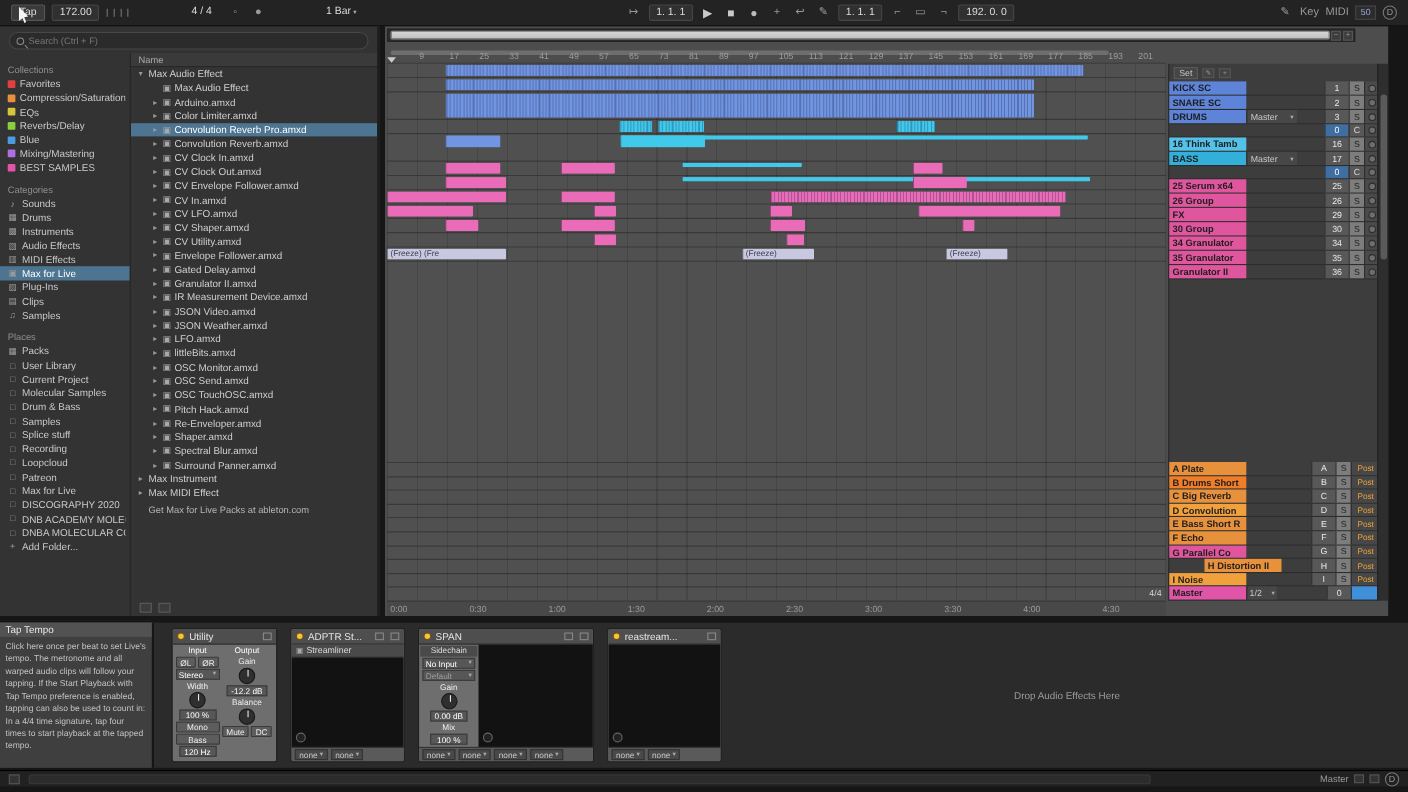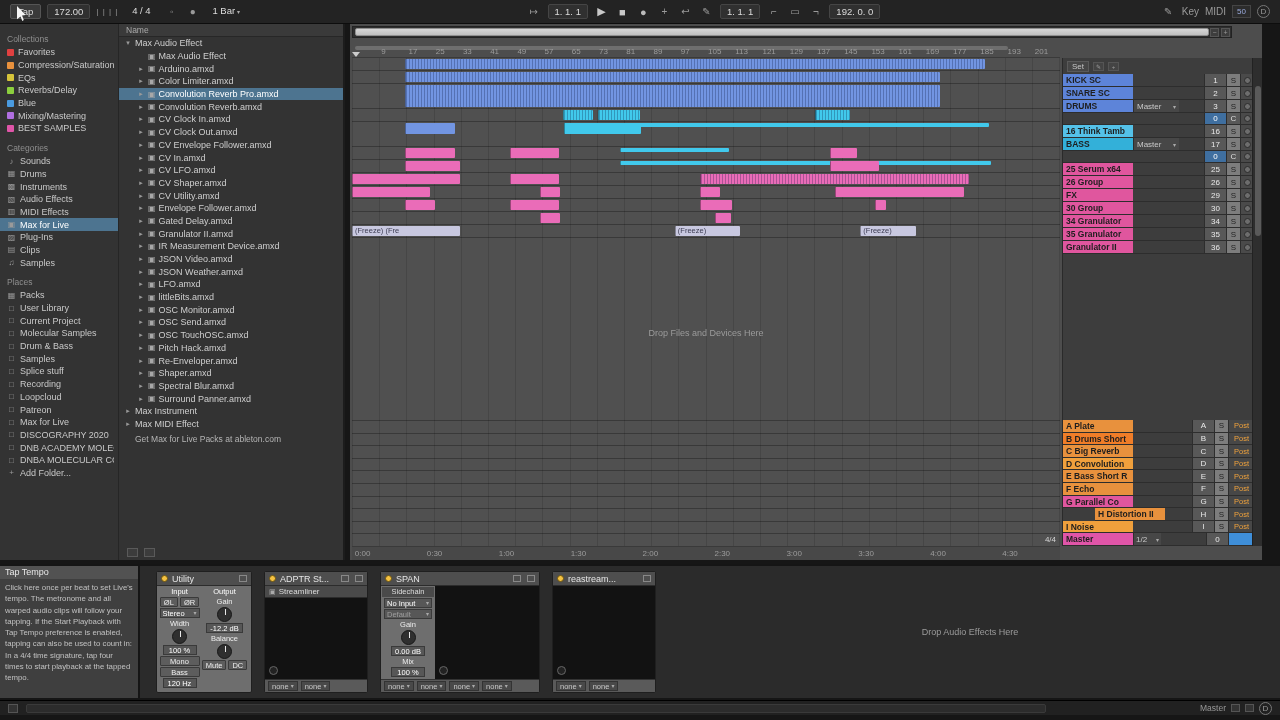--- a/index.html
+++ b/index.html
@@ -5,21 +5,21 @@
   * { box-sizing:border-box; margin:0; padding:0; }
   html,body { width:1280px; height:720px; overflow:hidden; }
   body { background:#161616; font-family:"Liberation Sans","DejaVu Sans",sans-serif; position:relative; color:#ccc; }
   .car { font-size:6px; color:#aaa; margin-left:2px; }
 
   
   #transport { position:absolute; top:0; left:0; width:1280px; height:24px; background:#232323; border-bottom:1px solid #0d0d0d; display:flex; align-items:center; justify-content:space-between; padding:0 10px; font-size:9.5px; color:#b8b8b8; }
   .tgroup { display:flex; align-items:center; gap:6px; }
   .tbtn { background:#3a3a3a; border:1px solid #555; color:#ddd; font-size:9.5px; height:15px; padding:0 7px; border-radius:2px; }
   .tval { background:#303030; border:1px solid #454545; height:15px; line-height:13px; padding:0 6px; border-radius:2px; color:#ddd; min-width:34px; text-align:center; }
-  .tval.plain { background:none; border:none; }
+  .tval.plain { background:none; border:none;margin-left:42px; }
   .ticon { height:15px; min-width:15px; display:flex; align-items:center; justify-content:center; color:#9a9a9a; font-size:10px; }
   .metro { letter-spacing:1px; font-size:8px; color:#999; }
   .play { color:#c9c9c9; font-size:11px; }
   .rec  { color:#bbb; font-size:11px; }
   .cpu { background:#2c2c2c; border:1px solid #454545; font-size:8px; height:13px; padding:0 4px; display:flex; align-items:center; color:#9ad; }
   .dcirc { width:13px; height:13px; border:1px solid #777; border-radius:50%; font-size:8px; display:flex; align-items:center; justify-content:center; color:#999; }
 
   
   #browser { position:absolute; top:24px; left:0; width:345px; height:536px; background:#333; border-right:2px solid #1c1c1c; display:flex; flex-direction:column; }
   #browser-search { height:16px; margin:5px 8px 3px 8px; background:#2b2b2b; border:1px solid #474747; border-radius:8px; display:flex; align-items:center; padding:0 6px; gap:4px; }
@@ -172,20 +172,24 @@
   <div class="tgroup">
     <div class="ticon">✎</div>
     <div class="ticon">Key</div>
     <div class="ticon">MIDI</div>
     <div class="cpu">50</div>
     <div class="dcirc">D</div>
   </div>
 </header>
 
 <aside id="browser">
+  <div id="browser-search">
+    <span class="mag"></span>
+    <input placeholder="Search (Ctrl + F)" style="">
+  </div>
   <div id="browser-cols">
     <div id="browser-side">
         <div class="b-section">
           <div class="b-title">Collections</div>
           <div class="b-item">
             <span class="b-ic swatch" style="background: rgb(224, 64, 64);"></span>
             <span class="b-lb">Favorites</span>
           </div>
           <div class="b-item">
             <span class="b-ic swatch" style="background: rgb(232, 145, 61);"></span>
@@ -576,21 +580,20 @@
               <span class="clip-label">(Freeze) (Fre</span>
             </div>
             <div class="clip freeze" style="left: 45.6%; width: 9.2%;">
               <span class="clip-label">(Freeze)</span>
             </div>
             <div class="clip freeze" style="left: 71.8%; width: 7.8%;">
               <span class="clip-label">(Freeze)</span>
             </div>
           </div>
         </div>
-      <div id="drop-files-hint">Drop Files and Devices Here</div>
       <div id="return-lanes">
           <div class="rlane"></div>
           <div class="rlane"></div>
           <div class="rlane"></div>
           <div class="rlane"></div>
           <div class="rlane"></div>
           <div class="rlane"></div>
           <div class="rlane"></div>
           <div class="rlane"></div>
           <div class="rlane"></div>

